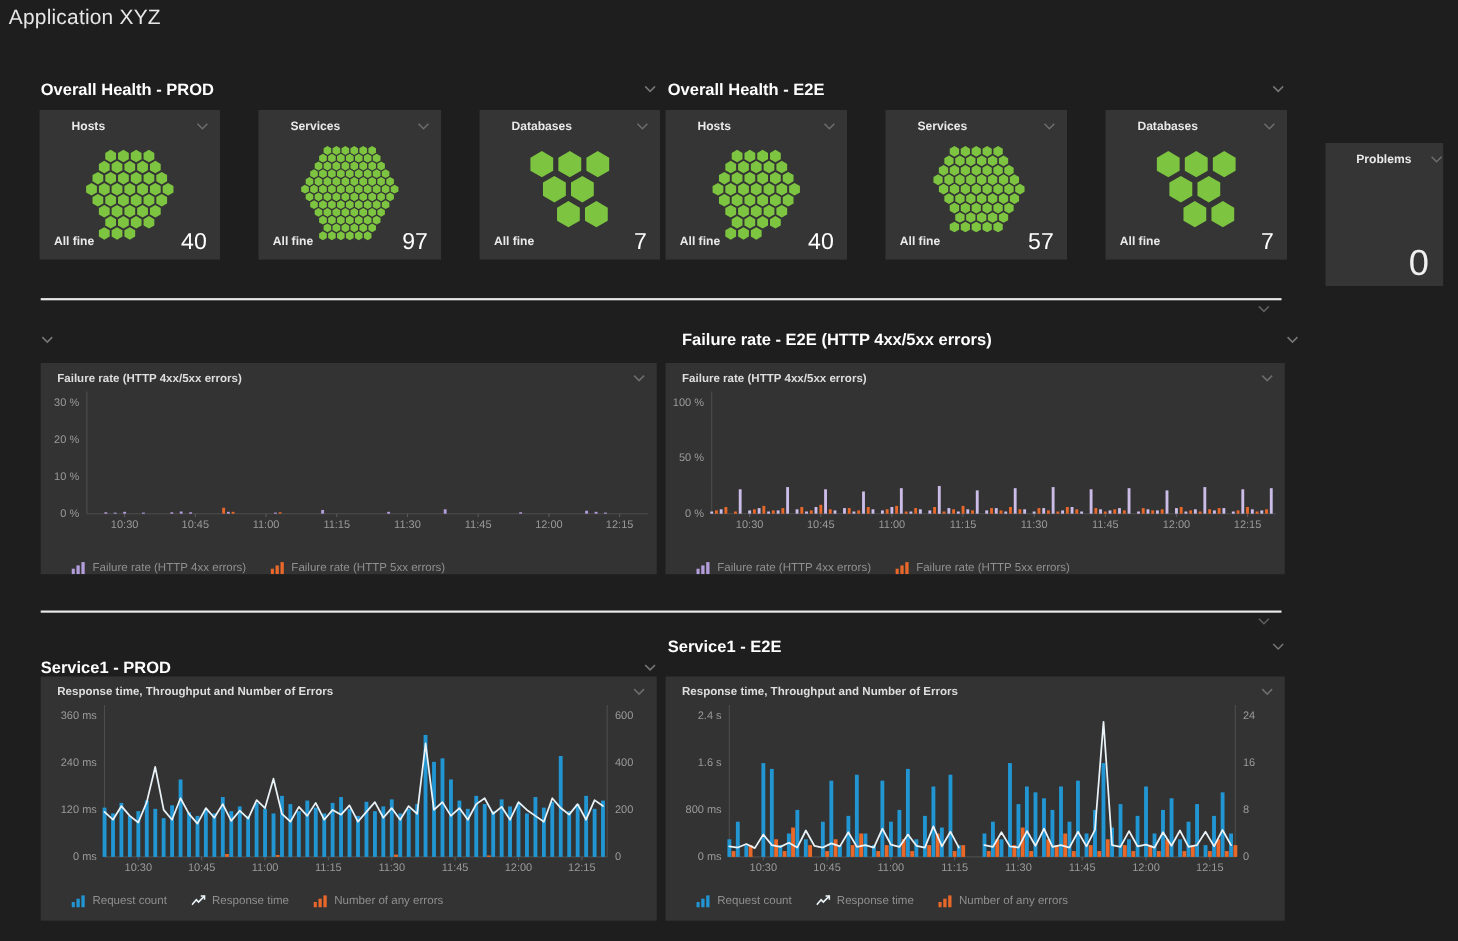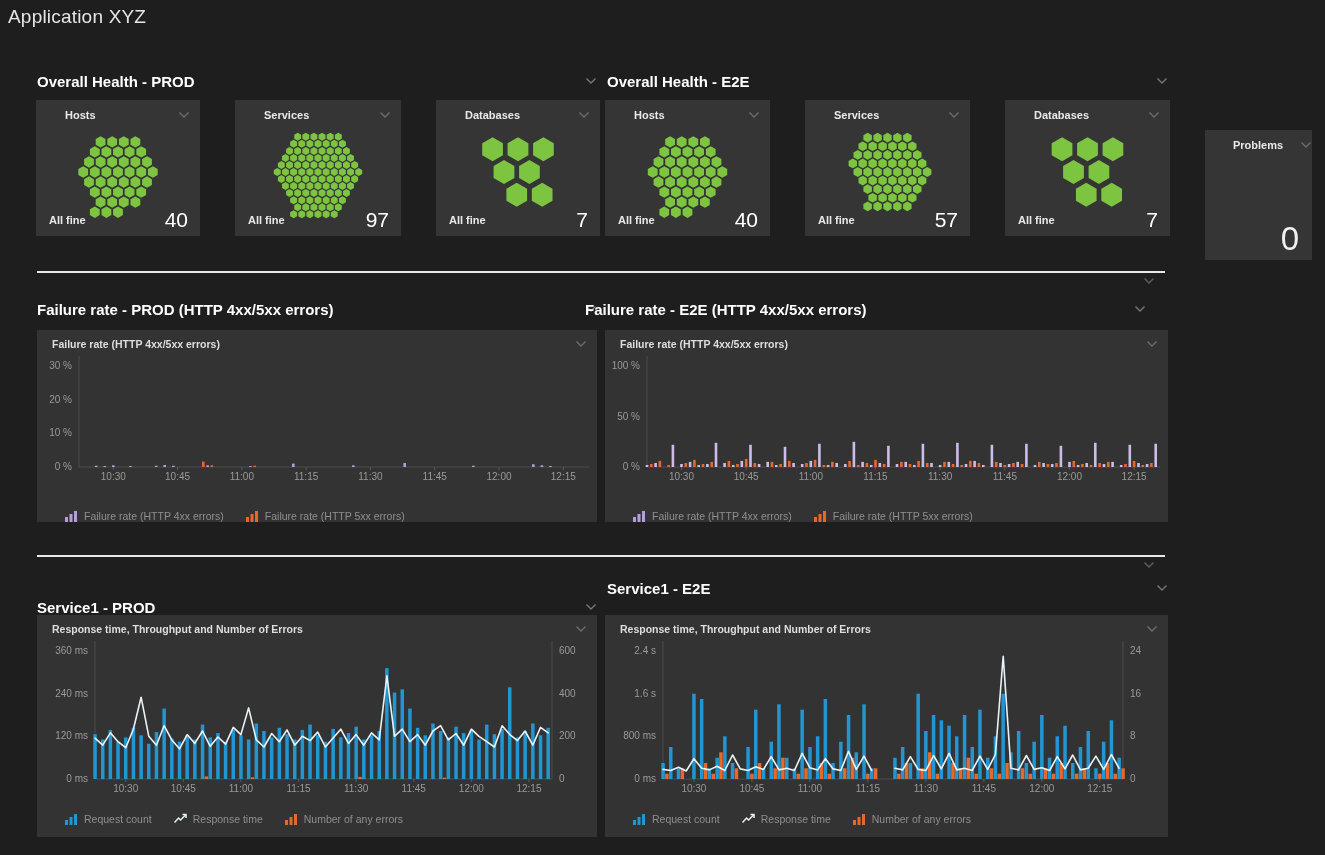--- a/index.html
+++ b/index.html
@@ -385,26 +385,25 @@
   </div>
   <div class="big-count">0</div>
 </div>
 
 <div class="divider" style="left:37px;top:271px;width:1128px"></div>
 <svg class="chev abs" style="left:1143px;top:277px" viewBox="0 0 12 8">
     <polyline points="1.5,1.5 6,6 10.5,1.5" fill="none" stroke="#5f5f5f" stroke-width="1.4"></polyline>
   </svg>
 
 <div class="sec-header" style="left:37px;top:300px;width:560px">
-  <span class="sec-title">Failure rate - PROD (HTTP 4xx/5xx errors)</span>
   <svg class="chev" viewBox="0 0 12 8">
       <polyline points="1.5,1.5 6,6 10.5,1.5" fill="none" stroke="#777" stroke-width="1.4"></polyline>
     </svg>
 </div>
-<div class="sec-header" style="left:585px;top:300px;width:561px">
+<div class="sec-header" style="left:620px;top:300px;width:561px">
   <span class="sec-title">Failure rate - E2E (HTTP 4xx/5xx errors)</span>
   <svg class="chev" viewBox="0 0 12 8">
       <polyline points="1.5,1.5 6,6 10.5,1.5" fill="none" stroke="#777" stroke-width="1.4"></polyline>
     </svg>
 </div>
 
 <div class="chart-tile" style="left:37px;top:330px;width:560px;height:192px">
   <div class="tile-head" style="padding:8px 10px 0 15px">
     <span class="chart-title">Failure rate (HTTP 4xx/5xx errors)</span>
     <svg class="chev" viewBox="0 0 12 8">

